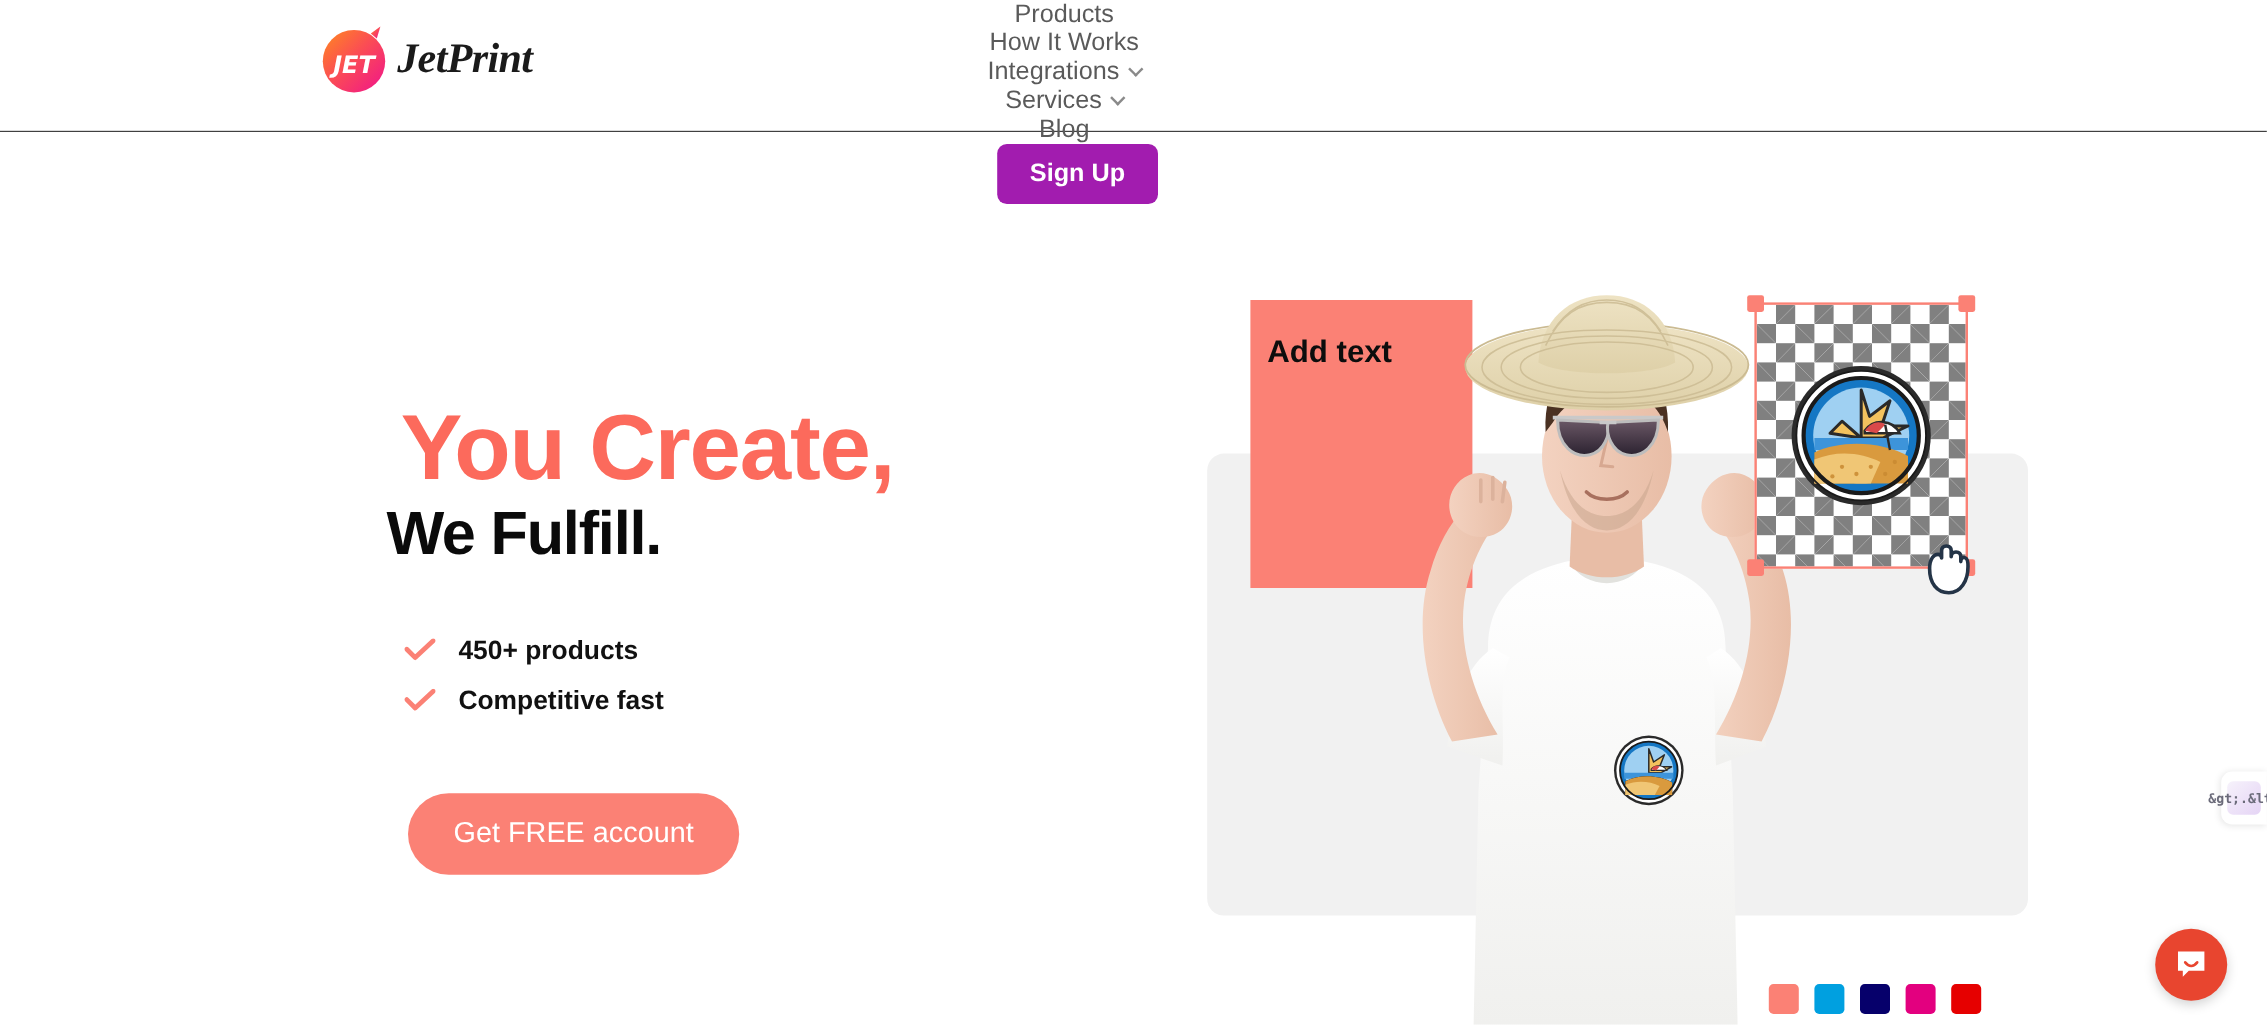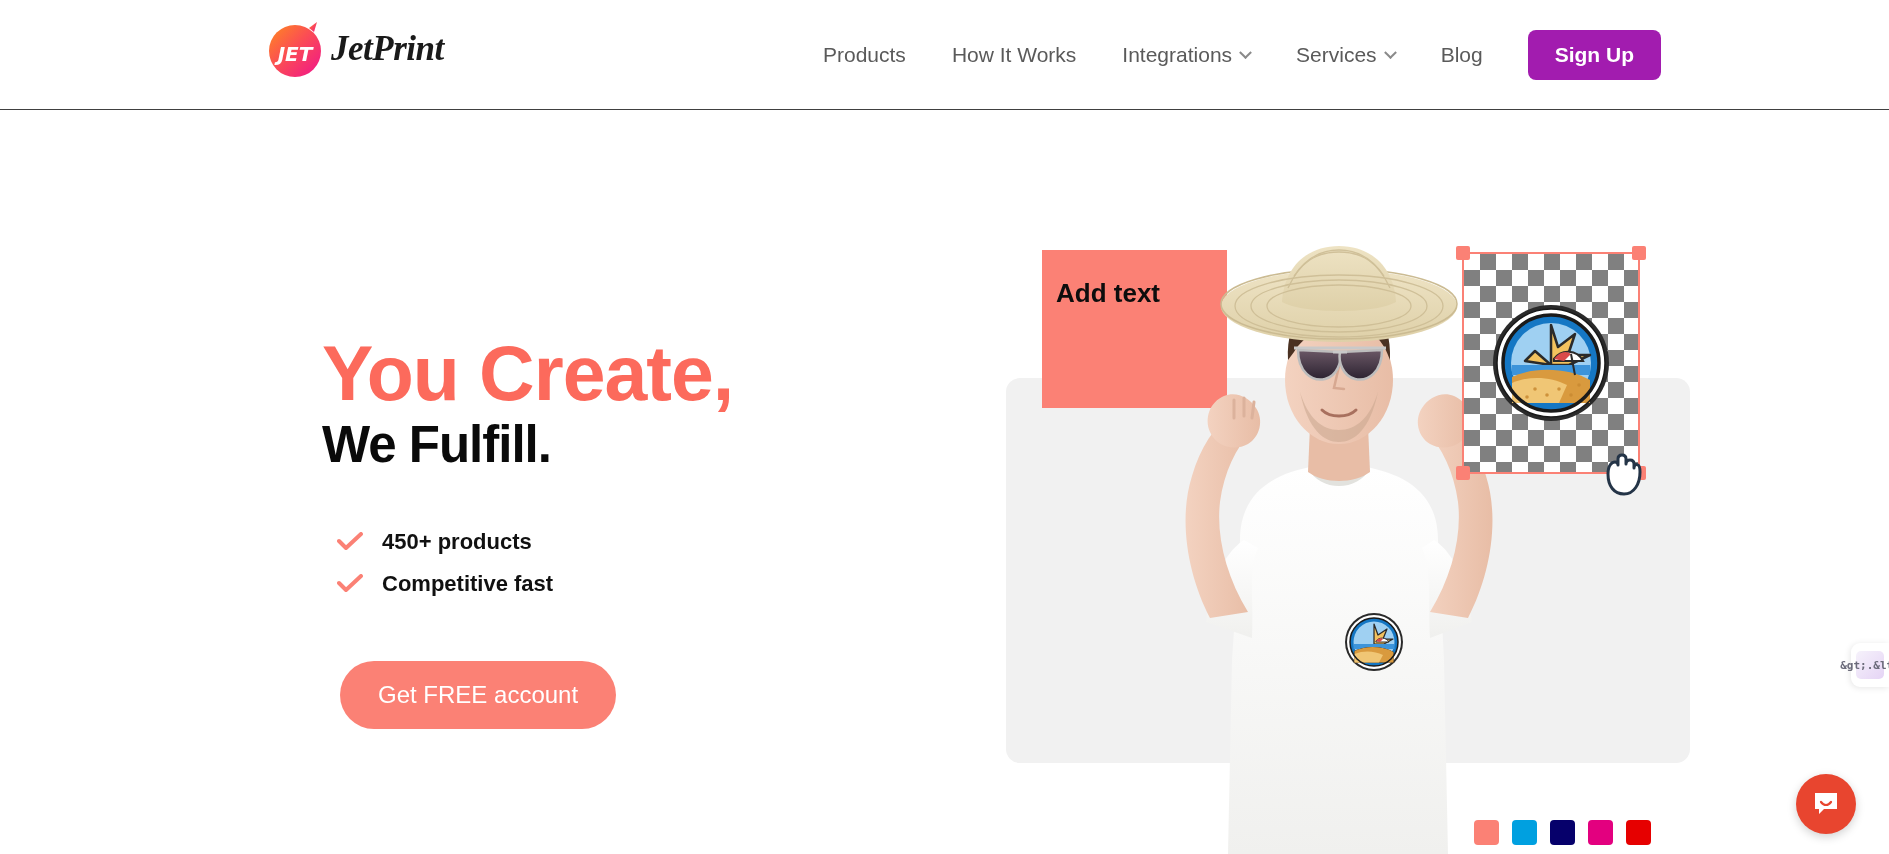--- a/index.html
+++ b/index.html
@@ -26,21 +26,21 @@
     position: relative; width: 62px; height: 62px;
   }
   .logo-text {
     font-size: 35px; font-weight: bold; font-style: italic;
     color: #1a1a1a; letter-spacing: -0.5px;
     font-family: Liberation Serif, serif;
   }
 
   .nav {
     position: absolute; left: 800px; top: 0; height: 110px;
-    display: flex; align-items: center; gap: 0;
+    display: flex; align-items: center; gap: 0; flex-direction: column;
   }
   .nav-item {
     display: flex; align-items: center; gap: 9px;
     font-size: 21px; color: #5a5a5a;
     padding: 0 23px; cursor: pointer;
     white-space: nowrap;
   }
   .chev {
     width: 9px; height: 9px;
     border-right: 2px solid #8a8a8a;
@@ -53,21 +53,21 @@
     font-size: 21px; font-weight: bold;
     padding: 13px 27px; border-radius: 8px;
     border: none; cursor: pointer;
     font-family: "Liberation Sans", sans-serif;
   }
 
   
   .hero-left { position: absolute; left: 322px; top: 330px; }
   .headline1 {
     font-size: 77px; font-weight: bold; color: #fc6a5c;
-    line-height: 1.12; letter-spacing: -1px;
+    line-height: 1.12; letter-spacing: -1px; margin-left: 12px;
   }
   .headline2 {
     font-size: 51px; font-weight: bold; color: #0a0a0a;
     line-height: 1.12; letter-spacing: -1px;
   }
   .bullets { margin-top: 48px; margin-left: 8px; }
   .bullet {
     display: flex; align-items: center;
     height: 42px; gap: 0;
   }
@@ -92,21 +92,21 @@
   .scene { position: absolute; left: 1000px; top: 240px; width: 720px; height: 614px; }
 
   .photo-panel {
     position: absolute; left: 6px; top: 138px;
     width: 684px; height: 385px;
     background: #f1f1f1; border-radius: 14px;
   }
 
   .addtext-box {
     position: absolute; left: 42px; top: 10px;
-    width: 185px; height: 158px;
+    width: 185px; height: 240px;
     background: #fb8175; border-radius: 0;
   }
   .addtext-label {
     position: absolute; left: 14px; top: 28px;
     font-size: 26px; font-weight: bold; color: #0d0d0d;
   }
 
   
   .model { position: absolute; left: 148px; top: 0px; width: 380px; height: 614px; }
 

